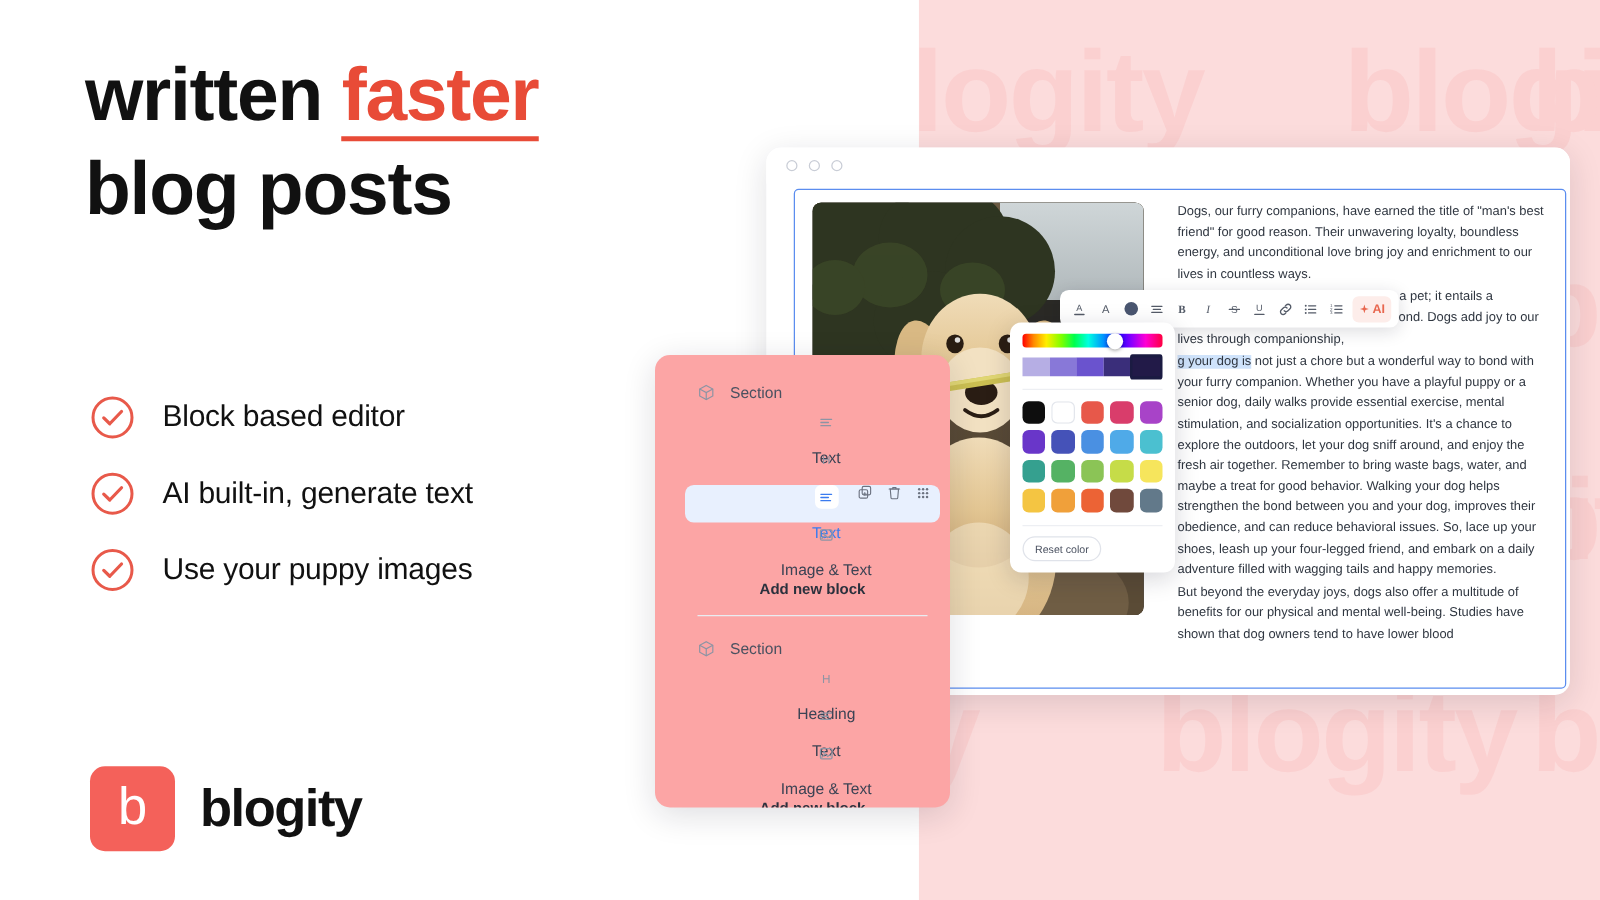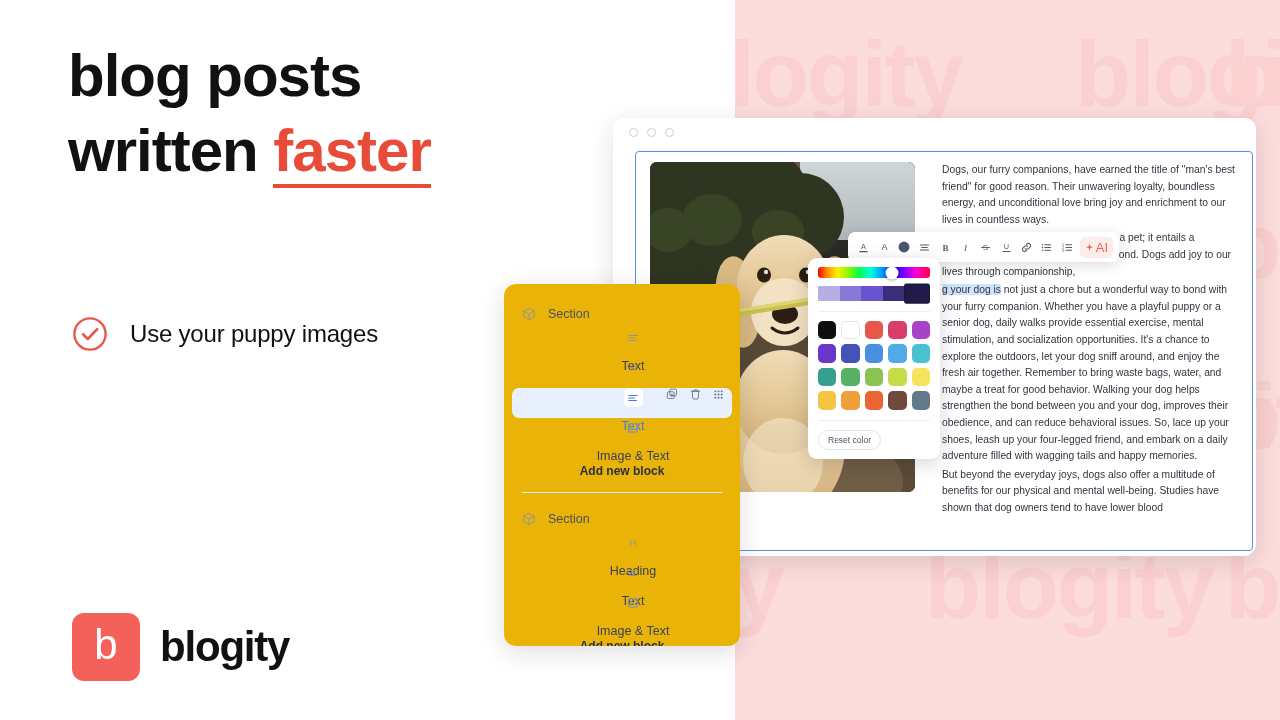--- a/index.html
+++ b/index.html
@@ -162,26 +162,26 @@
     font-size: 10.3px;
     line-height: 16.6px;
     color: #2f3640;
   }
   .doc-text-col p { margin-bottom: 2px; }
   .sel-highlight { background: #CFE3FB; }
 
   
   .blocks-panel {
     position: absolute;
-    left: 504px; top: 284px;
+    left: 524px; top: 284px;
     width: 236px; height: 362px;
-    background: #eab308;
+    background: #fca5a5;
     border-radius: 12px;
     box-shadow: 0 6px 26px rgba(20,20,40,0.14);
-    padding: 16px 0 0 0;
+    padding: 16px 0 0 16px;
     overflow: hidden;
   }
   .section-head {
     display: flex; align-items: center;
     gap: 12px;
     padding: 0 0 0 18px;
     height: 28px;
     font-size: 12.5px;
     color: #4a5160;
   }
@@ -252,22 +252,22 @@
     color: #545B68;
     font-size: 11px;
   }
   .tb-ai {
     background: #FDEDEA;
     color: #E8674F;
     border-radius: 5px;
     height: 21px;
     padding: 0 5px;
     display: flex; align-items: center; gap: 2px;
-    font-size: 13px;
-    font-weight: 400;
+    font-size: 10px;
+    font-weight: 700;
     margin-left: 2px;
   }
 
   
   .color-popover {
     position: absolute;
     left: 808px; top: 258px;
     width: 132px;
     background: #ffffff;
     border-radius: 9px;
@@ -344,25 +344,39 @@
   <div class="watermark wm6">blogity</div>
   <div class="watermark wm11">blogity</div>
   <div class="watermark wm7">blogity</div>
   <div class="watermark wm8">blogity</div>
   <div class="watermark wm9">blogity</div>
 </div>
 
 <div class="left-col">
 
   <div class="headline">
+    <span class="hl-line"><span>written </span><span class="hl-accent">faster</span></span>
     <span class="hl-line">blog posts</span>
-    <span class="hl-line"><span>written </span><span class="hl-accent">faster</span></span>
   </div>
 
   <div class="features">
+    <div class="feature">
+      <svg class="check-icon" viewBox="0 0 36 36">
+        <circle cx="18" cy="18" r="15.6" fill="none" stroke="#E8594A" stroke-width="2.4"></circle>
+        <path d="M11 18.3 L15.8 23 L25.2 13.2" fill="none" stroke="#E8594A" stroke-width="2.6" stroke-linecap="round" stroke-linejoin="round"></path>
+      </svg>
+      <span class="feature-label">Block based editor</span>
+    </div>
+    <div class="feature">
+      <svg class="check-icon" viewBox="0 0 36 36">
+        <circle cx="18" cy="18" r="15.6" fill="none" stroke="#E8594A" stroke-width="2.4"></circle>
+        <path d="M11 18.3 L15.8 23 L25.2 13.2" fill="none" stroke="#E8594A" stroke-width="2.6" stroke-linecap="round" stroke-linejoin="round"></path>
+      </svg>
+      <span class="feature-label">AI built-in, generate text</span>
+    </div>
     <div class="feature">
       <svg class="check-icon" viewBox="0 0 36 36">
         <circle cx="18" cy="18" r="15.6" fill="none" stroke="#E8594A" stroke-width="2.4"></circle>
         <path d="M11 18.3 L15.8 23 L25.2 13.2" fill="none" stroke="#E8594A" stroke-width="2.6" stroke-linecap="round" stroke-linejoin="round"></path>
       </svg>
       <span class="feature-label">Use your puppy images</span>
     </div>
   </div>
 
   <div class="logo-row">

